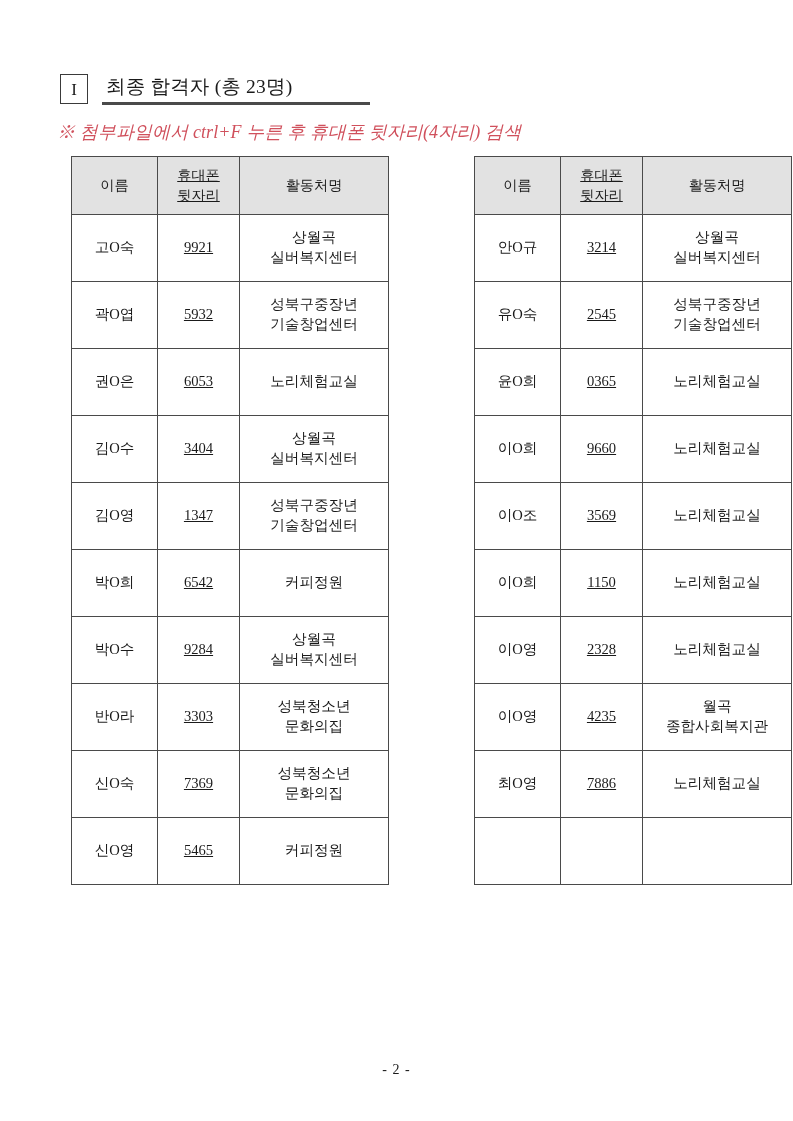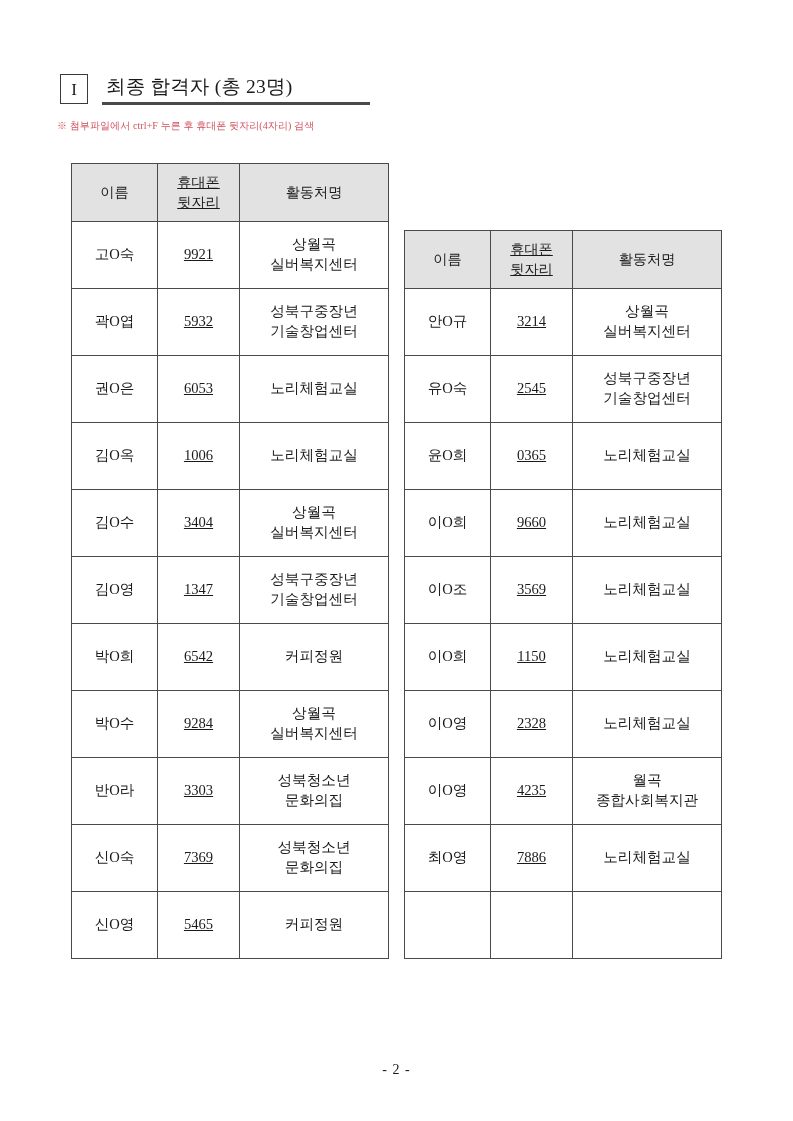--- a/index.html
+++ b/index.html
@@ -63,38 +63,38 @@
     height: 2.6px;
     background: #4a4a4a;
   }
 
   
   .notice {
     position: absolute;
     left: 57px;
     top: 118px;
     color: #d0505c;
-    font-size: 10px;
+    font-size: 18px;
     line-height: 1.62;
     letter-spacing: 0.1px;
     white-space: nowrap;
+    font-style: italic;
   }
   .notice-line-2 {
     padding-left: 15px;
   }
 
   
   .tables {
     position: absolute;
     left: 71px;
-    top: 163px;
-    width: 651px;
+    top: 156px;
+    width: 721px;
     display: flex;
     justify-content: space-between;
-    align-items: flex-end;
   }
   table.roster {
     border-collapse: collapse;
     width: 317px;
     table-layout: fixed;
     border: 1.8px solid #2b2b2b;
   }
   table.roster th,
   table.roster td {
     border: 1px solid #4a4a4a;
@@ -187,27 +187,20 @@
             </td>
           </tr>
           <tr>
             <td class="col-name">권O은</td>
             <td class="col-digits">6053</td>
             <td class="col-place">
               <span class="cell-line">노리체험교실</span>
             </td>
           </tr>
           <tr>
-            <td class="col-name">김O옥</td>
-            <td class="col-digits">1006</td>
-            <td class="col-place">
-              <span class="cell-line">노리체험교실</span>
-            </td>
-          </tr>
-          <tr>
             <td class="col-name">김O수</td>
             <td class="col-digits">3404</td>
             <td class="col-place">
               <span class="cell-line">상월곡</span>
               <span class="cell-line">실버복지센터</span>
             </td>
           </tr>
           <tr>
             <td class="col-name">김O영</td>
             <td class="col-digits">1347</td>

